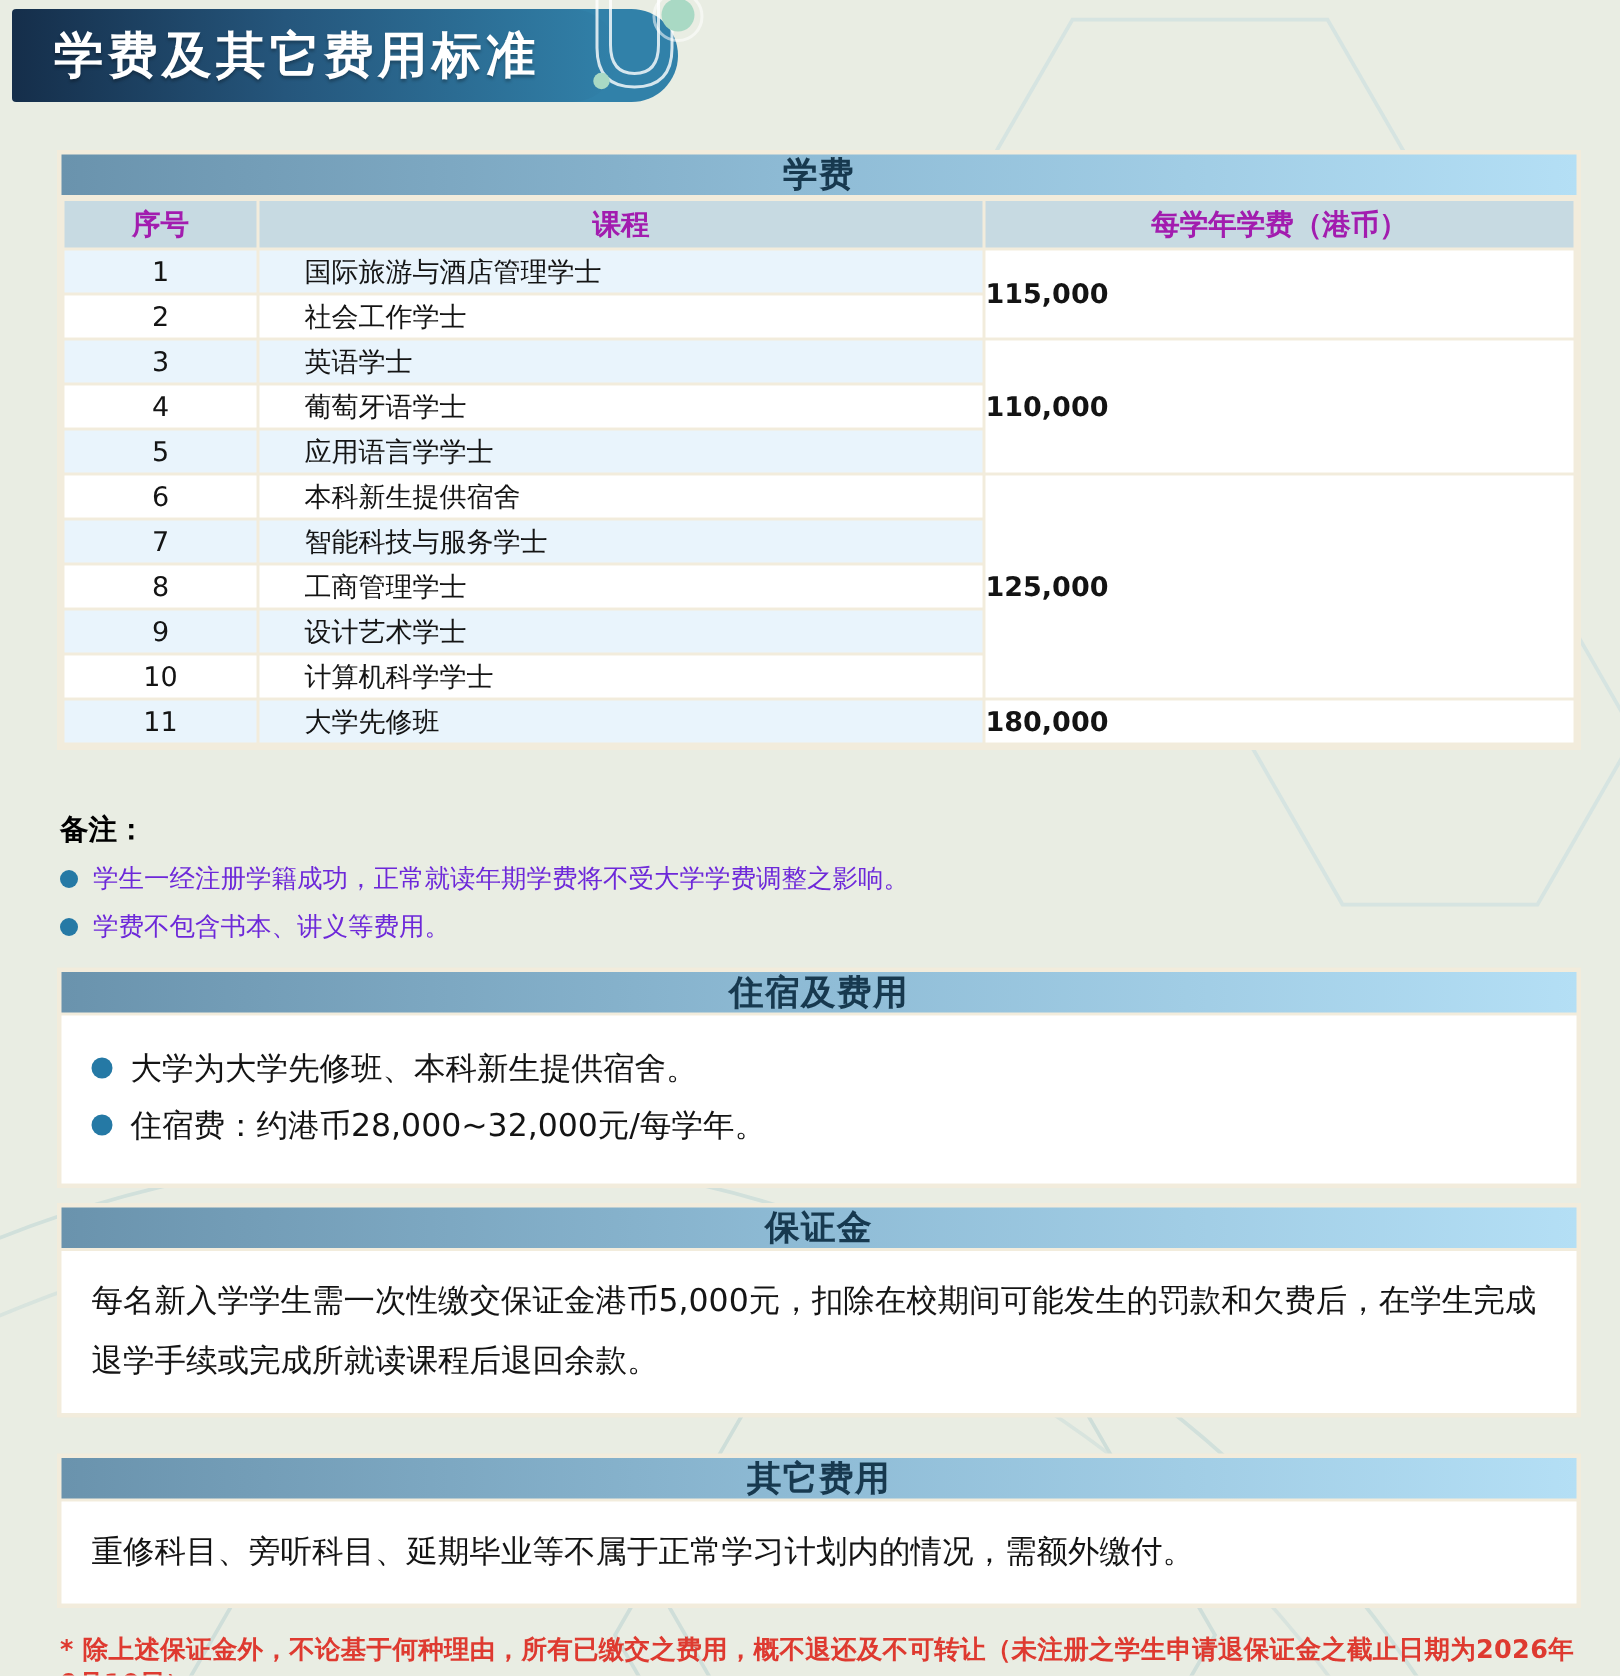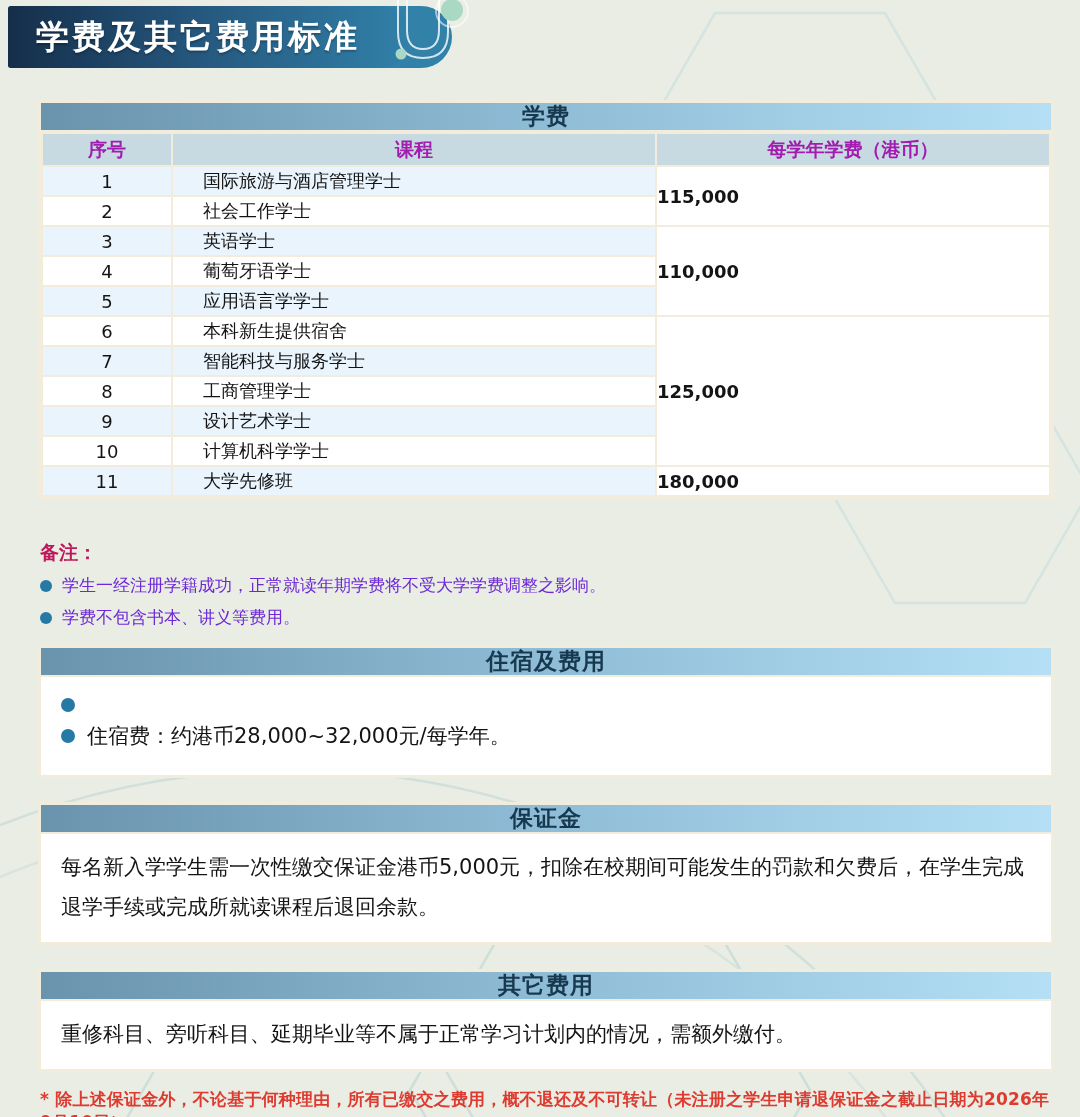--- a/index.html
+++ b/index.html
@@ -51,21 +51,21 @@
   }
   table.tuition td { background:#ffffff; height:28px; font-size:18px; vertical-align:middle; }
   table.tuition tr.alt td.col-no, table.tuition tr.alt td.col-course { background:#e9f4fc; }
   td.col-no { text-align:center; }
   td.col-course { text-align:left; padding-left:30px; }
   td.col-fee { font-weight:bold; font-size:19px; }
   .w-no { width:128px; } .w-course { width:482px; } .w-fee { width:392px; }
 
   
   .notes { position:absolute; left:40px; top:540px; z-index:2; }
-  .notes-label { color:#be185d; font-size:19px; font-weight:bold; margin-bottom:8px; }
+  .notes-label { color:#000000; font-size:19px; font-weight:bold; margin-bottom:8px; }
   .notes .bullet-item { display:flex; align-items:center; margin-bottom:9px; }
   .notes .dot { width:12px; height:12px; border-radius:50%; background:#2579a5; flex:0 0 12px; margin-right:10px; }
   .notes .bullet-text { font-size:17px; color:#6d28d9; }
 
   
   .content-box .bullet-item { display:flex; align-items:center; margin:8px 0 10px 0; }
   .content-box .dot { width:14px; height:14px; border-radius:50%; background:#2579a5; flex:0 0 14px; margin-right:12px; }
   .content-box .bullet-text { font-size:21px; }
 
   .para { font-size:21px; line-height:40px; color:#141414; }
@@ -194,20 +194,21 @@
     </div>
 </section>
 
 <section id="accommodation-section" class="boxed">
   <div class="band">
     <span class="band-title">住宿及费用</span>
   </div>
   <div class="content-box">
       <div class="bullet-item">
         <span class="dot"></span>
+        <span class="bullet-text">大学为大学先修班、本科新生提供宿舍。</span>
       </div>
       <div class="bullet-item">
         <span class="dot"></span>
         <span class="bullet-text">住宿费：约港币28,000~32,000元/每学年。</span>
       </div>
     </div>
 </section>
 
 <section id="deposit-section" class="boxed">
   <div class="band">

